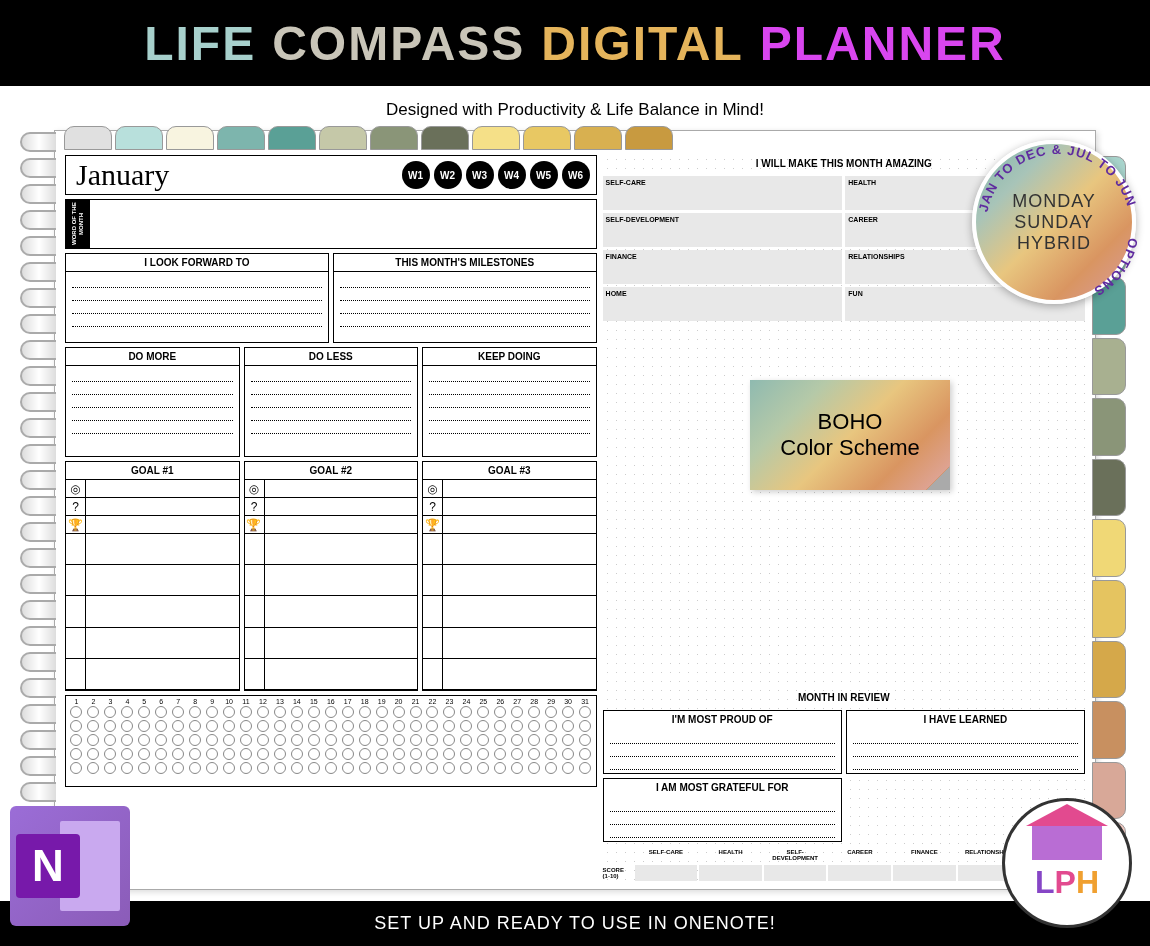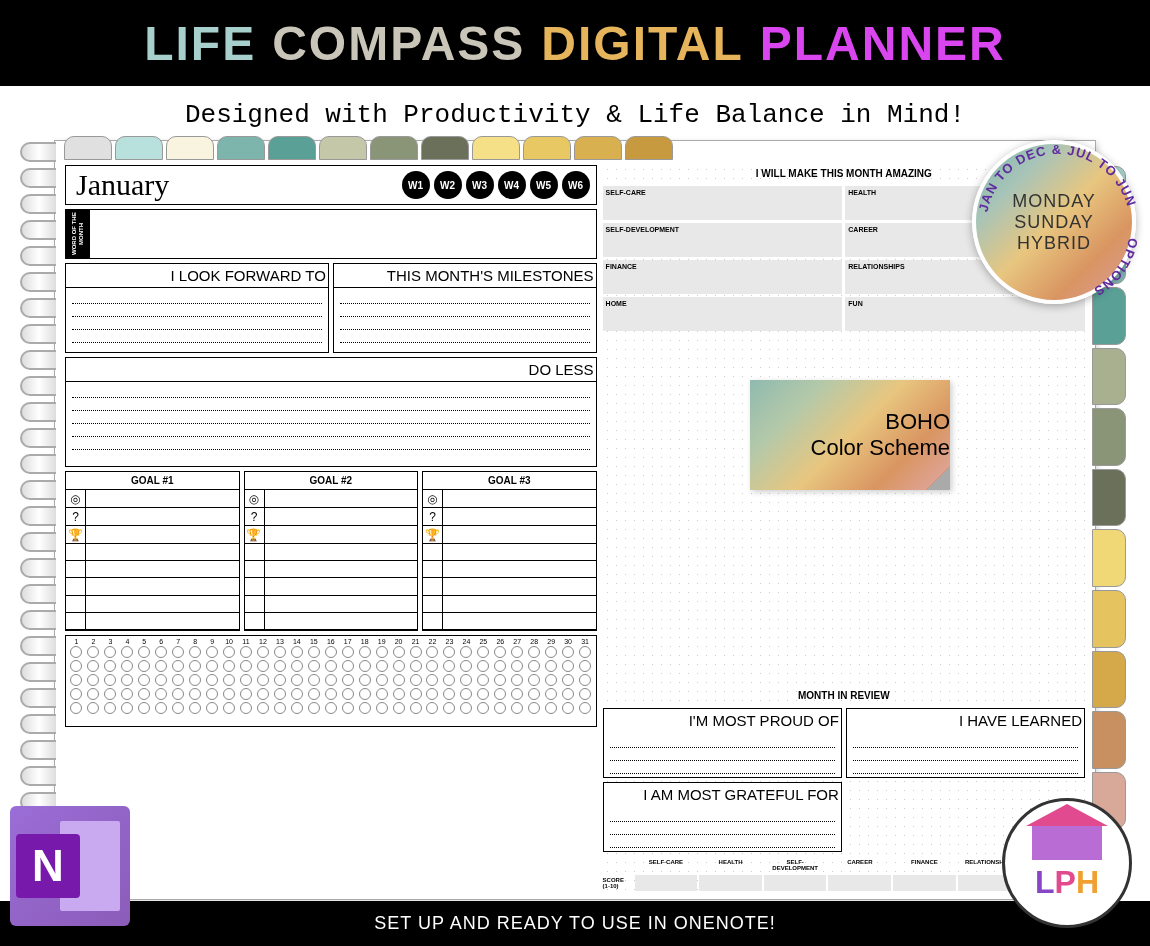--- a/index.html
+++ b/index.html
@@ -1,19 +1,19 @@
 <!DOCTYPE html>
 <html><head>
 <meta charset="utf-8">
 <style>
 *{box-sizing:border-box;margin:0;padding:0}
 body{font-family:Georgia,serif;background:#fff;width:1150px;height:946px;overflow:hidden;position:relative}
 .top-banner{background:#000;height:86px;display:flex;align-items:center;justify-content:center;font-family:Arial,sans-serif;font-weight:900;font-size:48px;letter-spacing:2px}
 .top-banner span{margin:0 8px}
-.subtitle{text-align:center;font-size:26px;padding:14px 12px 10px;font-family:Liberation Mono, monospace}
+.subtitle{text-align:center;font-size:17px;padding:14px 12px 10px;font-family:Liberation Sans, sans-serif}
 .planner-wrap{position:relative;margin:0 20px;height:760px}
 .spiral{position:absolute;left:0;top:0;width:44px;height:760px;z-index:30}
 .spiral-ring{width:44px;height:24px;display:flex;align-items:center;justify-content:flex-start;margin-bottom:2px}
 .spiral-ring::before{content:"";width:34px;height:16px;border:2px solid #aaa;border-right:none;border-radius:12px 0 0 12px;background:linear-gradient(90deg,#ddd,#fff,#ddd)}
 .page{position:absolute;left:34px;top:0;right:34px;bottom:0;background:#fff;border:1px solid #aaa;box-shadow:2px 2px 6px rgba(0,0,0,.15)}
 .top-tabs{position:absolute;left:44px;top:-4px;right:34px;height:24px;display:flex;gap:3px;z-index:5}
 .top-tab{width:48px;height:24px;border-radius:10px 10px 0 0;border:1px solid #999}
 .side-tabs{position:absolute;right:4px;top:26px;width:34px;bottom:10px;display:flex;flex-direction:column;gap:3px;z-index:5}
 .side-tab{flex:1;border-radius:0 10px 10px 0;border:1px solid #999}
 .page-content{position:absolute;left:10px;right:10px;top:24px;bottom:8px;display:flex;gap:6px;font-family:Arial,sans-serif}
@@ -22,21 +22,21 @@
 .header-row{display:flex;align-items:center;height:40px;border:1px solid #000;background:#fff}
 .month-name{font-family:Georgia,serif;font-size:30px;padding:0 10px;flex:1}
 .week-chips{display:flex;gap:4px;padding-right:6px}
 .week-chip{width:28px;height:28px;border-radius:50%;background:#000;color:#fff;font-size:10px;font-weight:bold;display:flex;align-items:center;justify-content:center}
 .wotm-row{display:flex;height:50px;border:1px solid #000}
 .wotm-label{width:24px;background:#000;color:#fff;font-size:6px;font-weight:bold;text-align:center;display:flex;align-items:center;justify-content:center;writing-mode:vertical-rl;transform:rotate(180deg);line-height:1.2}
 .wotm-input{flex:1;background:#fff}
 .two-boxes{display:flex;gap:4px}
 .three-boxes{display:flex;gap:4px}
 .lined-box{flex:1;border:1px solid #000;display:flex;flex-direction:column;background:#fff}
-.box-title{font-size:15px;font-weight:normal;text-align:right;padding:3px 2px;border-bottom:1px solid #000}
+.box-title{font-size:10px;font-weight:bold;text-align:center;padding:3px 2px;border-bottom:1px solid #000}
 .box-lines{flex:1;padding:3px 6px}
 .dline{border-bottom:1px dotted #000;height:13px}
 .goal-box{flex:1;border:1px solid #000;display:flex;flex-direction:column;background:#fff}
 .goal-title{font-size:10px;font-weight:bold;text-align:center;padding:3px;border-bottom:1px solid #000}
 .goal-icons{display:flex;flex-direction:column}
 .goal-icon-row{display:flex;border-bottom:1px solid #000;height:18px;align-items:center}
 .goal-icon-row .gi{width:20px;text-align:center;font-size:12px;border-right:1px solid #000;line-height:18px}
 .goal-table{flex:1;display:flex}
 .goal-table .check-col{width:20px;border-right:1px solid #000;display:flex;flex-direction:column}
 .goal-table .check-col .c{flex:1;border-bottom:1px solid #000}
@@ -61,21 +61,21 @@
 .score-box{flex:1;background:#e8e8e8;height:16px}
 .score-lead{width:30px;font-size:6px;display:flex;flex-direction:column;align-items:center;justify-content:center;font-weight:bold}
 .bottom-banner{position:absolute;bottom:0;left:0;right:0;background:#000;color:#fff;text-align:center;padding:12px;font-family:Arial,sans-serif;font-size:18px;letter-spacing:1px}
 .onenote-icon{position:absolute;left:10px;bottom:20px;z-index:40}
 .onenote-back{width:120px;height:120px;background:linear-gradient(135deg,#9b6dd7,#8b5cb8);border-radius:6px;position:relative}
 .onenote-back::before{content:"";position:absolute;left:50px;top:15px;width:60px;height:90px;background:#c9a9ef;border-radius:2px}
 .onenote-n{position:absolute;left:6px;top:28px;width:64px;height:64px;background:#7719aa;color:#fff;font-family:Arial,sans-serif;font-weight:bold;font-size:44px;display:flex;align-items:center;justify-content:center;border-radius:4px;z-index:2}
 .badge-circle{position:absolute;right:14px;top:140px;width:164px;height:164px;border-radius:50%;background:linear-gradient(135deg,#7fb5ac,#a8c4b8,#e8c67f,#d99561,#d99ca0);border:4px solid #fff;box-shadow:0 2px 8px rgba(0,0,0,.3);z-index:50;display:flex;flex-direction:column;align-items:center;justify-content:center;font-family:Arial,sans-serif;font-size:18px;letter-spacing:1px;color:#333}
 .badge-arc{position:absolute;width:200px;height:200px;pointer-events:none}
 .badge-arc text{font-size:13px;fill:#5f2b9f;font-weight:bold;font-family:Arial,sans-serif;letter-spacing:1px}
-.sticky-note{position:absolute;right:200px;top:380px;width:200px;height:110px;background:linear-gradient(135deg,#8fbab0,#b5c9a8,#e8c67f,#d99561,#e0a9a8);box-shadow:2px 2px 6px rgba(0,0,0,.2);display:flex;flex-direction:column;align-items:flex-end;justify-content:center;font-size:22px;z-index:45;font-family:Arial,sans-serif}
+.sticky-note{position:absolute;right:200px;top:380px;width:200px;height:110px;background:linear-gradient(135deg,#8fbab0,#b5c9a8,#e8c67f,#d99561,#e0a9a8);box-shadow:2px 2px 6px rgba(0,0,0,.2);display:flex;flex-direction:column;align-items:center;justify-content:center;font-size:22px;z-index:45;font-family:Arial,sans-serif}
 .sticky-note::after{content:"";position:absolute;right:0;bottom:0;width:24px;height:24px;background:linear-gradient(135deg,#c08850 50%,#aaa 50%);clip-path:polygon(100% 0,100% 100%,0 100%)}
 .logo-circle{position:absolute;right:18px;bottom:18px;width:130px;height:130px;border-radius:50%;background:#fff;border:3px solid #333;z-index:50;display:flex;flex-direction:column;align-items:center;justify-content:center}
 .logo-house{width:70px;height:34px;background:#b96dd4;position:relative}
 .logo-house::before{content:"";position:absolute;top:-22px;left:-6px;width:0;height:0;border-left:41px solid transparent;border-right:41px solid transparent;border-bottom:22px solid #e24a8f}
 .logo-text{font-family:Arial,sans-serif;font-weight:900;font-size:32px;margin-top:4px}
 .logo-text span:nth-child(1){color:#8646c6}
 .logo-text span:nth-child(2){color:#e24a8f}
 .logo-text span:nth-child(3){color:#f0a030}
 .spacer{flex:1}
 </style>
@@ -183,31 +183,51 @@
             <div class="box-lines">
                 <div class="dline"></div>
                 <div class="dline"></div>
                 <div class="dline"></div>
                 <div class="dline"></div>
               </div>
           </div>
         </div>
         <div class="three-boxes" style="height:110px">
           <div class="lined-box">
+            <div class="box-title">DO MORE</div>
+            <div class="box-lines">
+                <div class="dline"></div>
+                <div class="dline"></div>
+                <div class="dline"></div>
+                <div class="dline"></div>
+                <div class="dline"></div>
+              </div>
+          </div>
+          <div class="lined-box">
             <div class="box-title">DO LESS</div>
             <div class="box-lines">
                 <div class="dline"></div>
                 <div class="dline"></div>
                 <div class="dline"></div>
                 <div class="dline"></div>
                 <div class="dline"></div>
               </div>
           </div>
+          <div class="lined-box">
+            <div class="box-title">KEEP DOING</div>
+            <div class="box-lines">
+                <div class="dline"></div>
+                <div class="dline"></div>
+                <div class="dline"></div>
+                <div class="dline"></div>
+                <div class="dline"></div>
+              </div>
+          </div>
         </div>
-        <div class="three-boxes" style="height:160px" id="goals-row">
+        <div class="three-boxes" style="height:230px" id="goals-row">
             <div class="goal-box">
               <div class="goal-title">GOAL #1</div>
               <div class="goal-icons">
                 <div class="goal-icon-row">
                   <div class="gi">◎</div>
                 </div>
                 <div class="goal-icon-row">
                   <div class="gi">?</div>
                 </div>
                 <div class="goal-icon-row">

